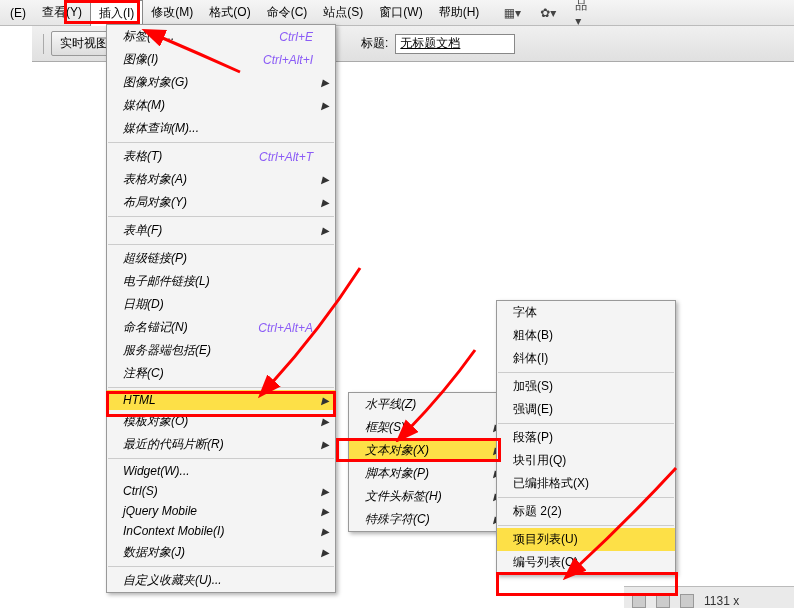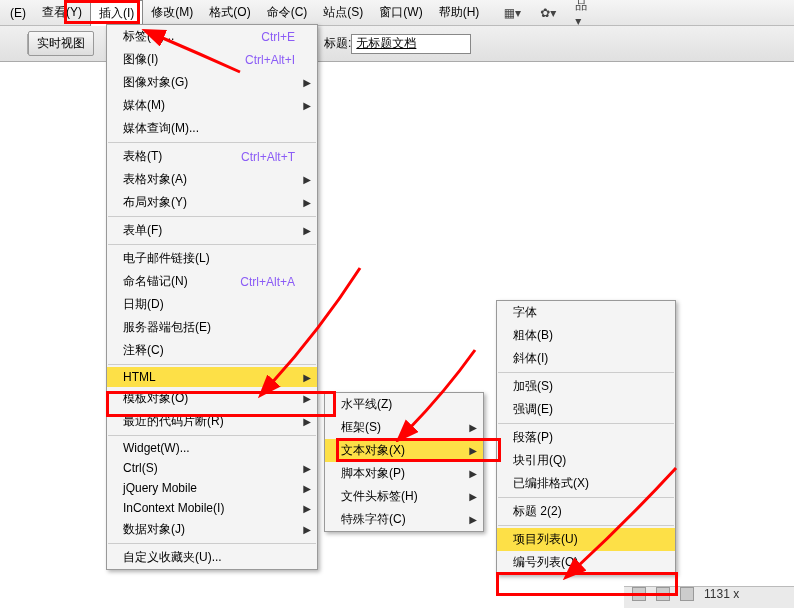--- a/index.html
+++ b/index.html
@@ -6,43 +6,43 @@
 body { background: #fff; width: 794px; height: 608px; position: relative; overflow: hidden; }
 
 .menubar { display: flex; align-items: center; background: linear-gradient(#f5f5f5,#e6e6e6); height: 26px; border-bottom: 1px solid #bbb; padding-left: 2px; position: relative; z-index: 10; }
 .menubar .m-item { padding: 4px 8px; cursor: pointer; color: #000; }
 .menubar .m-item.active { background: #fff; border: 1px solid #888; border-bottom: none; }
 .menubar .tool-icons { margin-left: 16px; display: flex; gap: 18px; }
 .tool-icons span { width: 18px; height: 18px; display: inline-flex; align-items: center; justify-content: center; color: #444; }
 
 .menubar-highlight { position: absolute; top: 0; left: 64px; width: 76px; height: 24px; border: 3px solid #ff0000; pointer-events: none; z-index: 30; }
 
-.secondary-bar { display: flex; align-items: center; height: 36px; background: linear-gradient(#f0f0f0,#e0e0e0); border-bottom: 1px solid #aaa; padding-left: 20px; gap: 0; }
+.secondary-bar { display: flex; align-items: center; height: 36px; background: linear-gradient(#f0f0f0,#e0e0e0); border-bottom: 1px solid #aaa; padding-left: 4px; gap: 7px; margin-left: 32px; }
 .secondary-bar .btn { border: 1px solid #999; background: linear-gradient(#f8f8f8,#ddd); padding: 3px 8px; border-radius: 2px; }
 .text-input { border: 1px solid #888; padding: 2px 4px; width: 120px; height: 20px; text-decoration: underline; }
 
 .dropdown { position: absolute; background: #f4f4f4; border: 1px solid #999; box-shadow: 2px 2px 4px rgba(0,0,0,.3); z-index: 20; }
 .dropdown .ditem { display: flex; justify-content: space-between; align-items: center; padding: 3px 22px 3px 16px; cursor: pointer; white-space: nowrap; position: relative; min-height: 20px; }
 .dropdown .ditem.selected { background: #fde047; }
 .dropdown .sep { border-top: 1px solid #ccc; margin: 2px 1px; }
 .dropdown .arrow { position: absolute; right: 6px; font-size: 10px; color: #333; }
 .dropdown .shortcut { color: #8b5cf6; margin-left: 24px; }
 
-.d1 { top: 24px; left: 106px; width: 212px; }
-.d2 { top: 392px; left: 324px; width: 160px; }
+.d1 { top: 24px; left: 106px; width: 230px; font-style: italic; }
+.d2 { top: 392px; left: 348px; width: 160px; font-style: italic; }
 .d3 { top: 300px; left: 496px; width: 180px; }
 
 .red-box { position: absolute; border: 3px solid #ff0000; pointer-events: none; z-index: 40; }
 .rb-html { top: 391px; left: 106px; width: 230px; height: 26px; }
 .rb-text { top: 438px; left: 336px; width: 165px; height: 24px; }
 .rb-item { top: 572px; left: 496px; width: 182px; height: 24px; }
 
 .red-arrow { position: absolute; z-index: 50; pointer-events: none; }
 
-.status-bar { position: absolute; bottom: 0; right: 0; height: 22px; background: #eaeaea; display: flex; align-items: flex-start; gap: 10px; padding: 0 8px; font-size: 11px; color: #333; border-top: 1px solid #bbb; width: 170px; }
+.status-bar { position: absolute; bottom: 0; right: 0; height: 22px; background: #eaeaea; display: flex; align-items: flex-end; gap: 10px; padding: 0 8px; font-size: 11px; color: #333; border-top: 1px solid #bbb; width: 170px; }
 .status-icon { width: 14px; height: 14px; background: #ccc; border: 1px solid #999; }
 </style>
 </head>
 <body>
 
 <div class="menubar">
   <div class="m-item">(E)</div>
   <div class="m-item">查看(Y)</div>
   <div class="m-item active">插入(I)</div>
   <div class="m-item">修改(M)</div>
@@ -100,28 +100,31 @@
       <span>布局对象(Y)</span>
       <span class="arrow">▶</span>
     </div>
     <div class="sep"></div>
     <div class="ditem">
       <span>表单(F)</span>
       <span class="arrow">▶</span>
     </div>
     <div class="sep"></div>
     <div class="ditem">
+      <span>超级链接(P)</span>
+    </div>
+    <div class="ditem">
       <span>电子邮件链接(L)</span>
+    </div>
+    <div class="ditem">
+      <span>日期(D)</span>
     </div>
     <div class="ditem">
       <span>命名锚记(N)</span>
       <span class="shortcut">Ctrl+Alt+A</span>
-    </div>
-    <div class="ditem">
-      <span>日期(D)</span>
     </div>
     <div class="ditem">
       <span>服务器端包括(E)</span>
     </div>
     <div class="ditem">
       <span>注释(C)</span>
     </div>
     <div class="sep"></div>
     <div class="ditem selected">
       <span>HTML</span>

